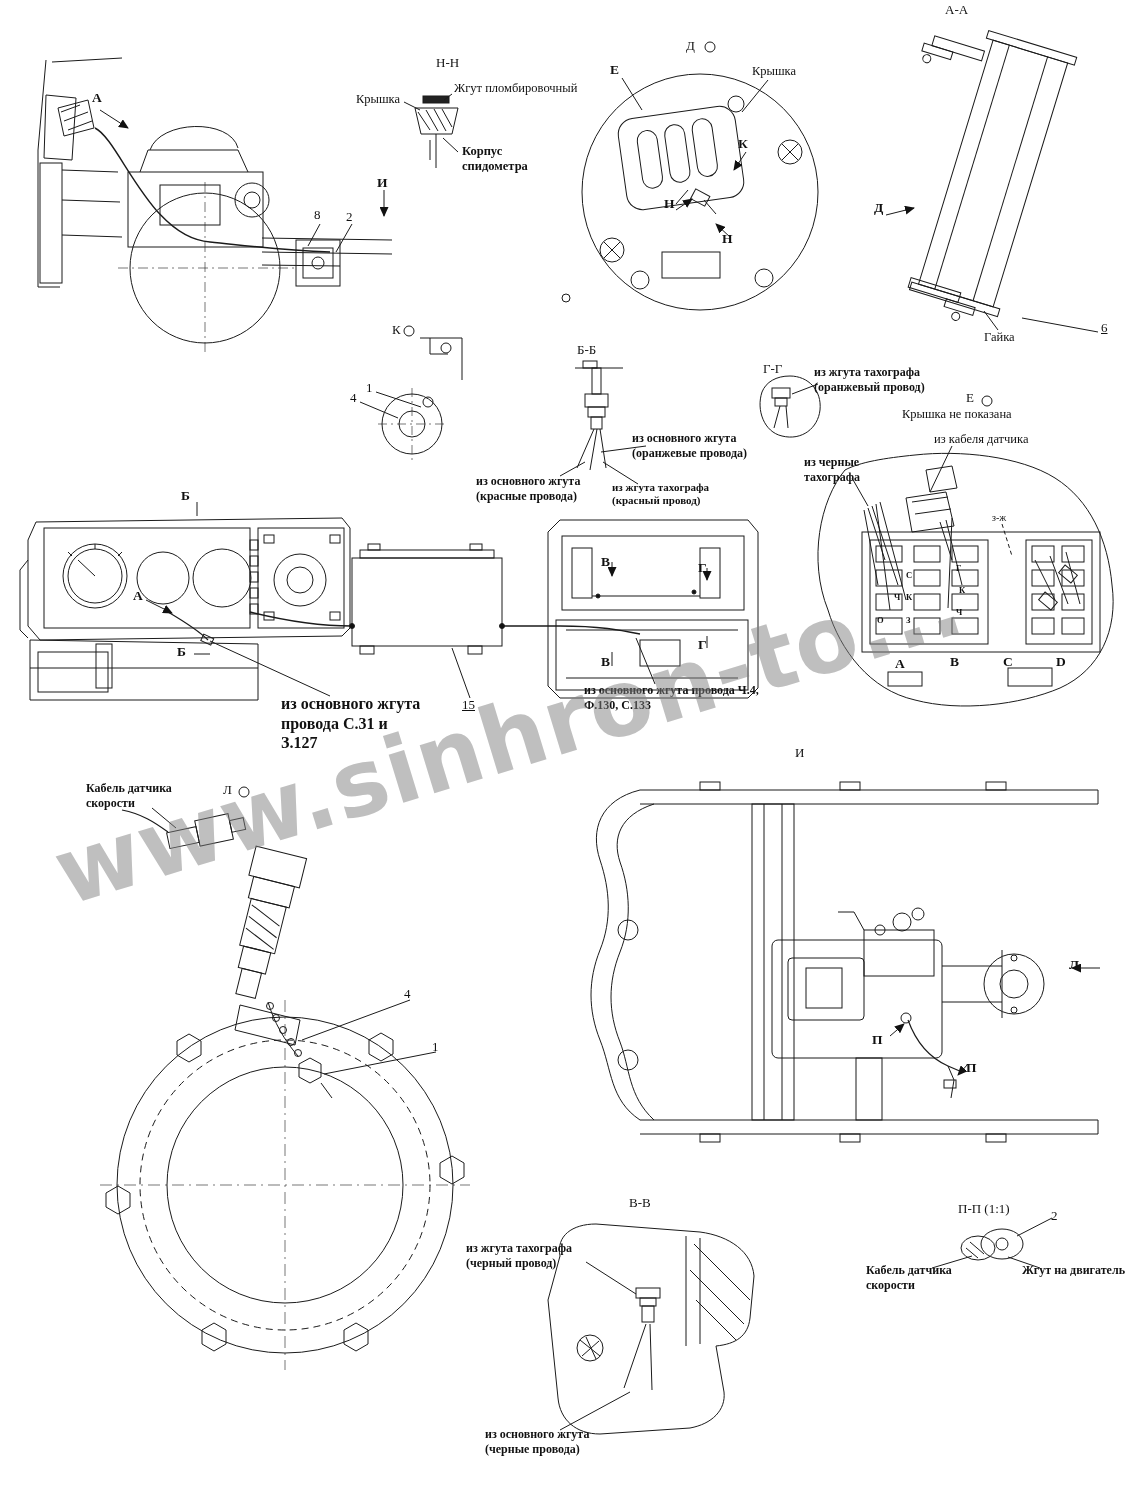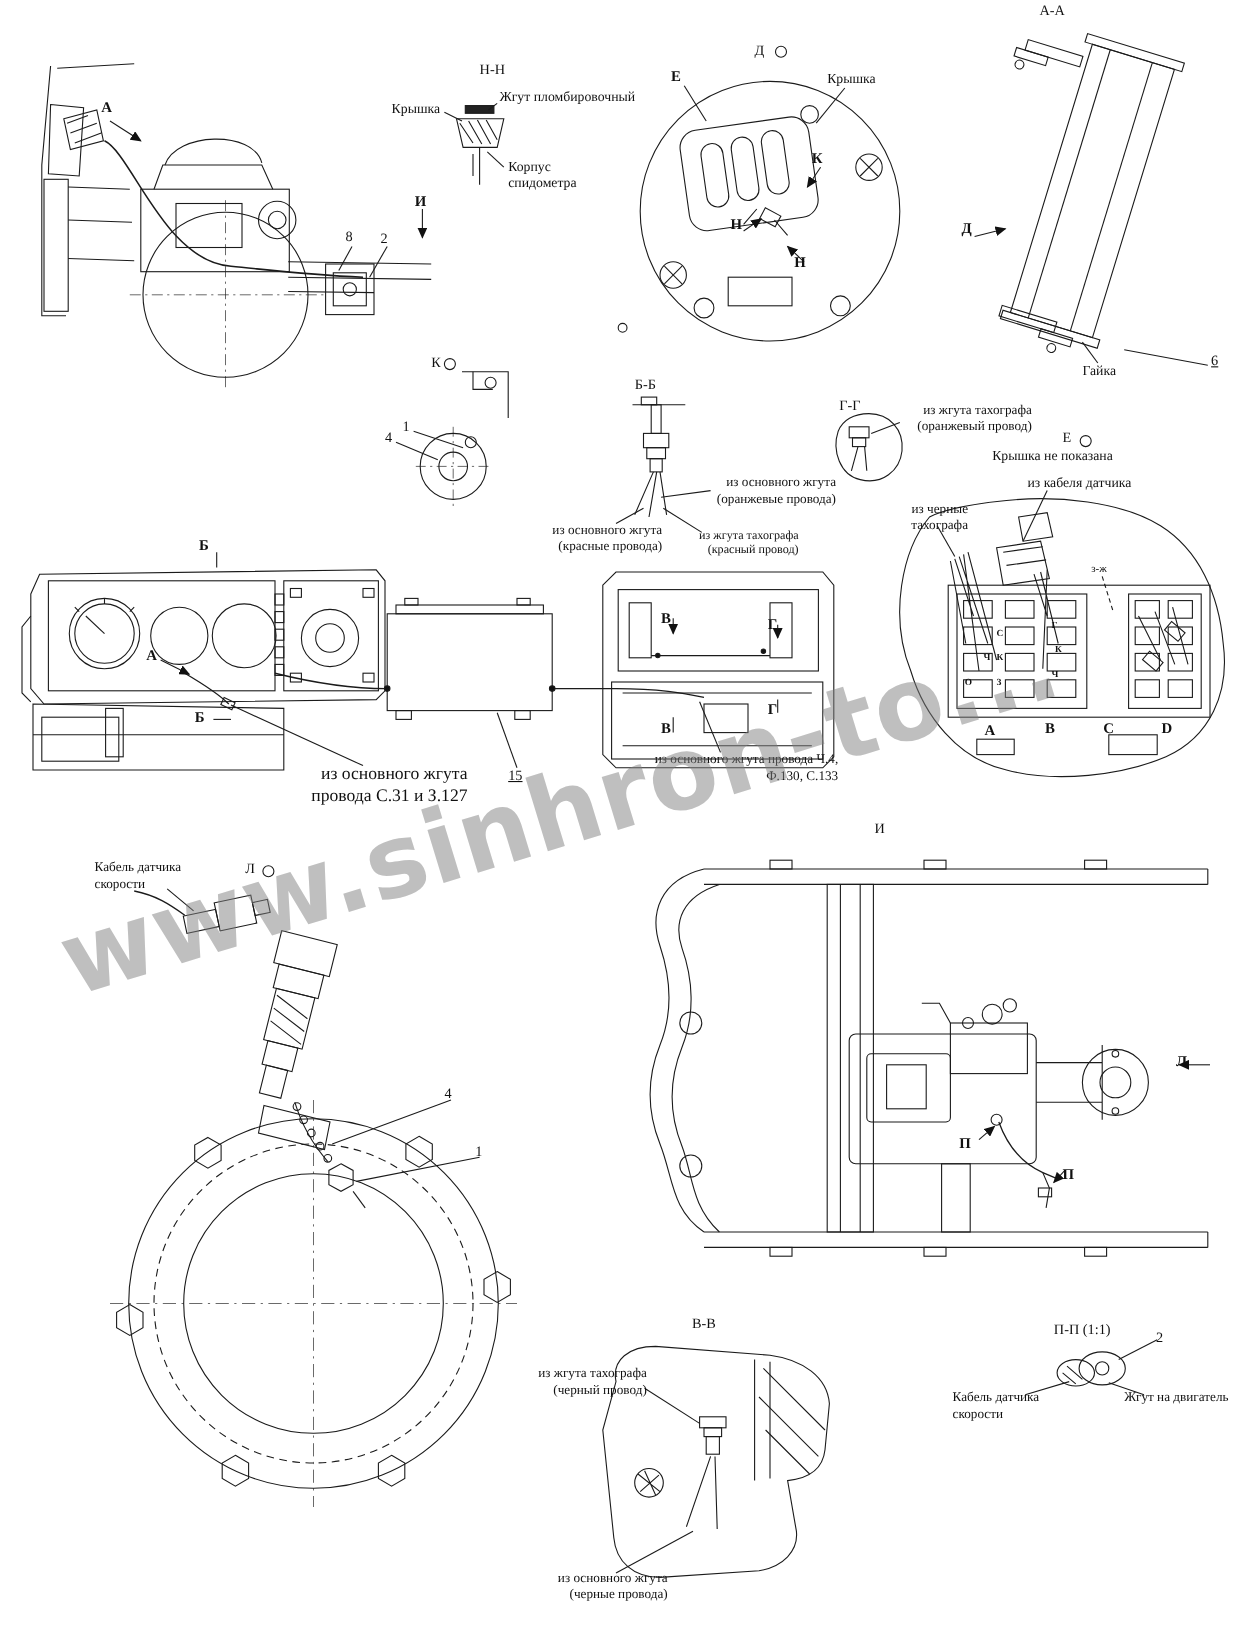--- a/index.html
+++ b/index.html
@@ -1,22 +1,22 @@
 <!DOCTYPE html>
 <html><head>
 <meta charset="utf-8">
 <style>
   * { margin:0; padding:0; box-sizing:border-box; }
   html,body { background:#ffffff; }
   body { font-family:"Liberation Serif", serif; color:#111; }
   .sheet { position:relative; width:1130px; height:1500px; background:#fff; overflow:hidden; }
   .art { position:absolute; left:0; top:0; }
   .lbl { position:absolute; font-size:12.5px; line-height:1.22; color:#111; white-space:nowrap; z-index:10; }
-  .wrap { white-space:normal; }
-  .c { text-align:right; }
+  .wrap { white-space:normal;font-weight:bold; }
+  .c { text-align:left; }
   .title { font-size:13px; }
   .mark { font-size:13.5px; font-weight:bold; }
   .num { font-size:13px; }
   .tiny { font-size:8.5px; font-weight:bold; }
   .colhead { font-size:13.5px; font-weight:bold; }
   .u { text-decoration:underline; }
   .watermark {
     position:absolute; left:58px; top:822px; width:980px;
     transform:rotate(-17deg); transform-origin:0 50%;
     font-family:"DejaVu Sans", sans-serif; font-weight:bold;

